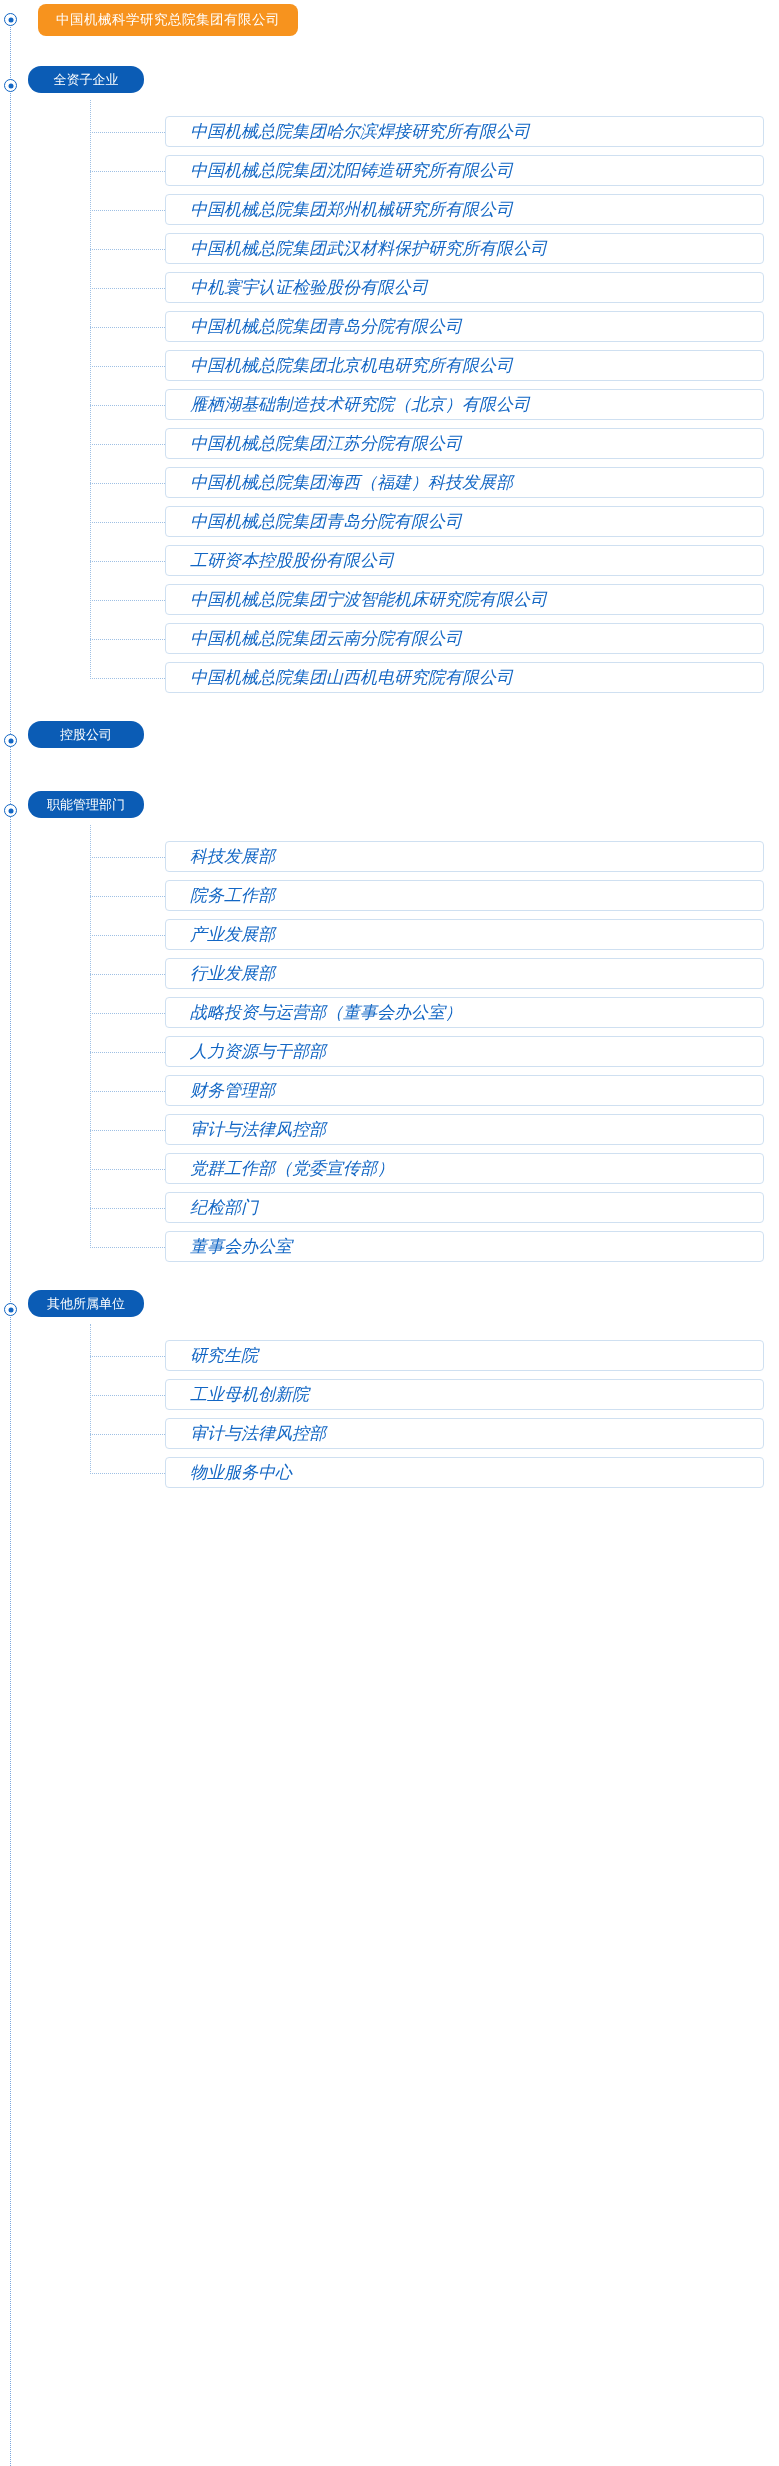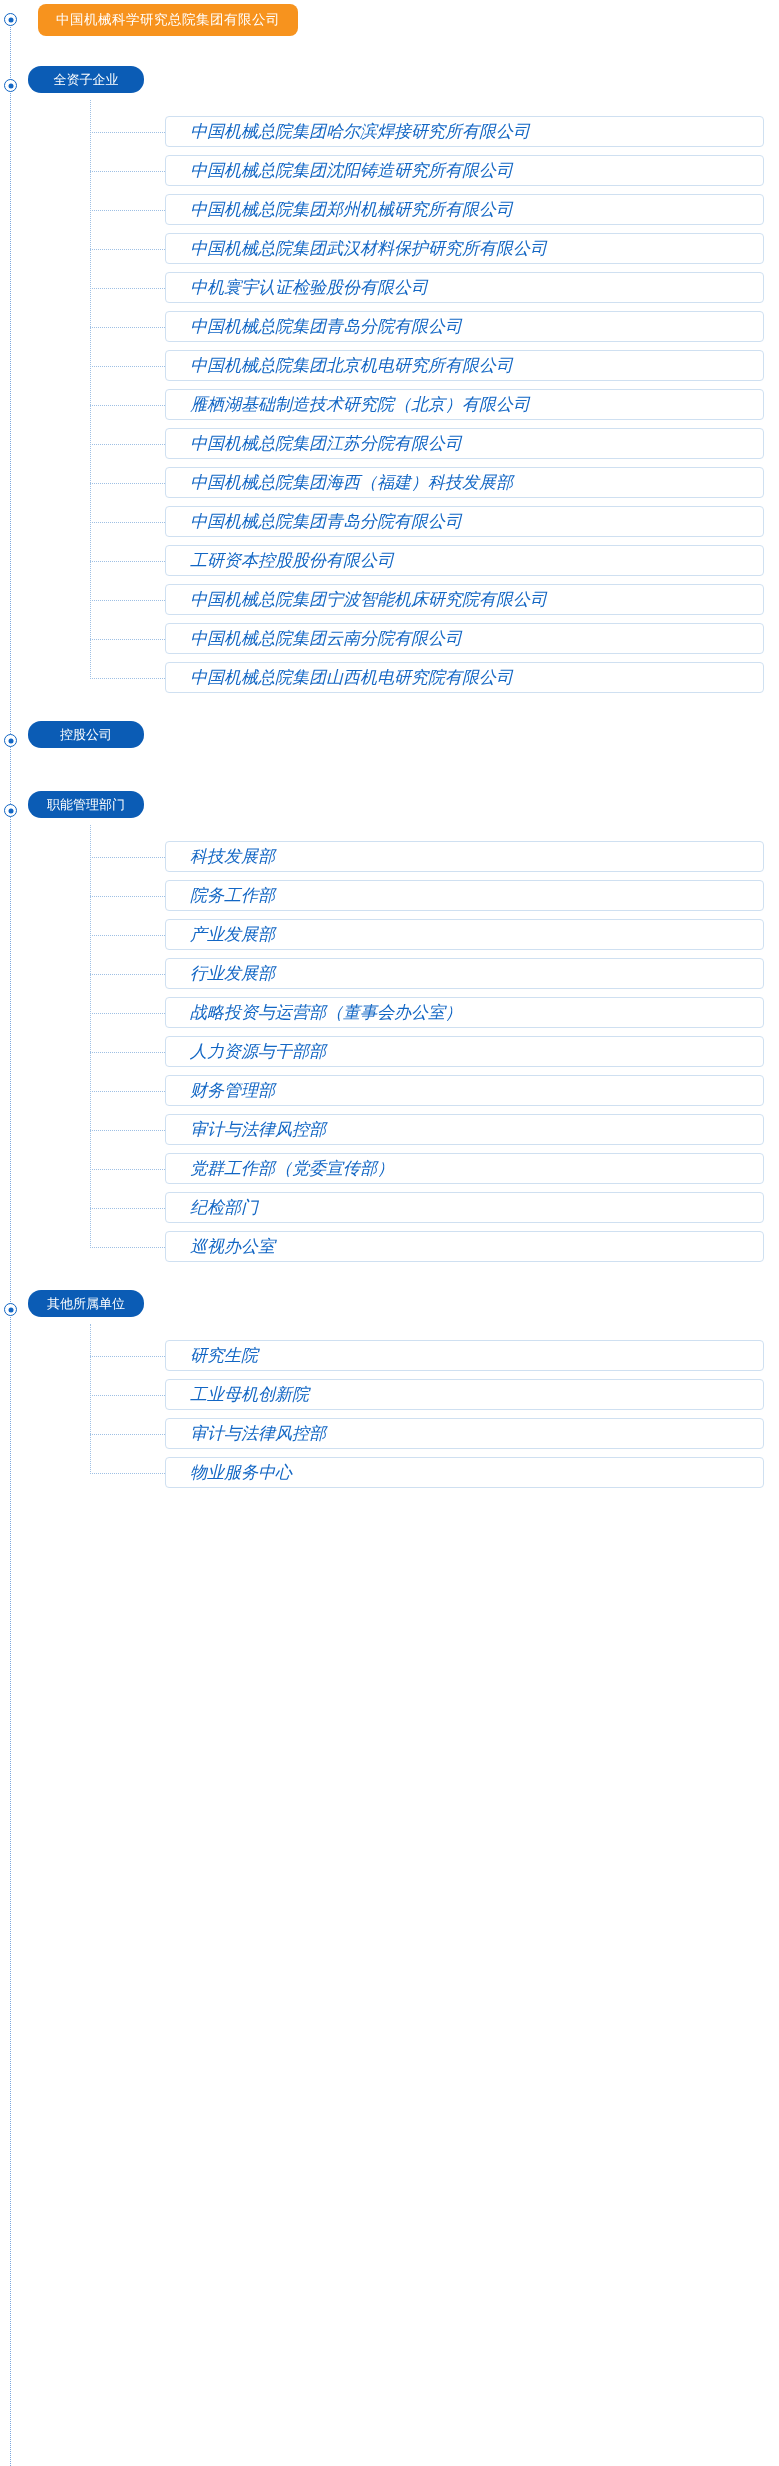--- a/index.html
+++ b/index.html
@@ -246,21 +246,21 @@
           <div class="item-row">
             <div class="item-box">审计与法律风控部</div>
           </div>
           <div class="item-row">
             <div class="item-box">党群工作部（党委宣传部）</div>
           </div>
           <div class="item-row">
             <div class="item-box">纪检部门</div>
           </div>
           <div class="item-row">
-            <div class="item-box">巡视办公室</div>
+            <div class="item-box">董事会办公室</div>
           </div>
         </div>
         <div class="section-gap"></div>
       </div>
       <div class="section">
         <div class="section-header-row"><span class="node-dot"></span><span class="section-header">其他所属单位</span></div>
         <div class="items">
           <div class="item-row">
             <div class="item-box">研究生院</div>
           </div>

